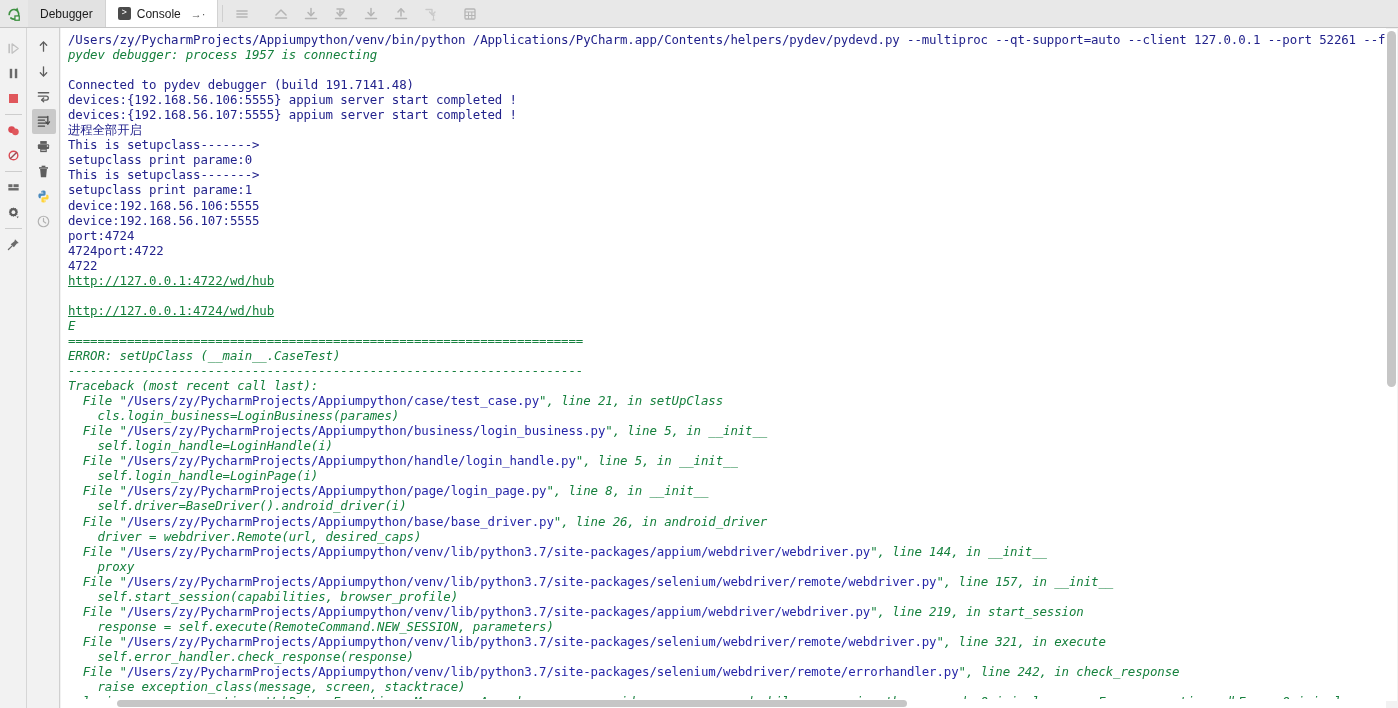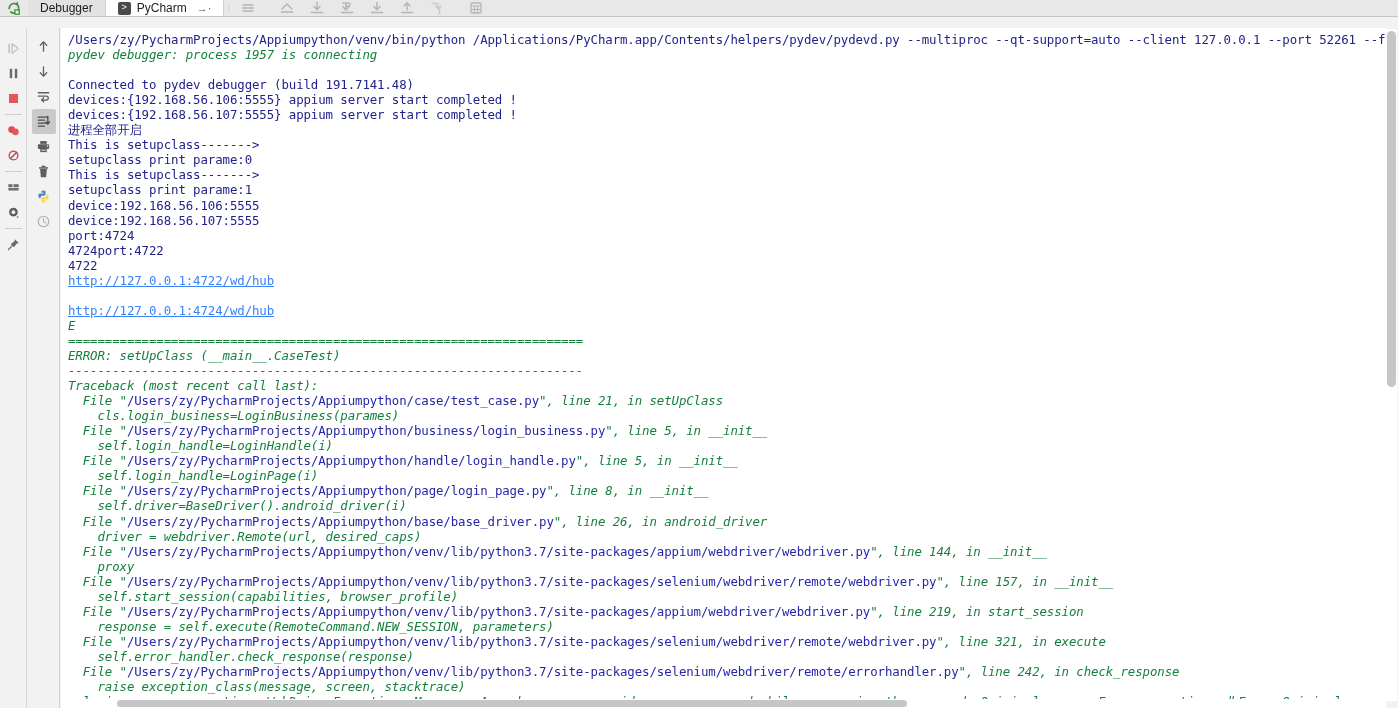--- a/index.html
+++ b/index.html
@@ -6,21 +6,21 @@
   html, body {
     width: 1398px; height: 708px;
     background: #ffffff;
     font-family: "Liberation Sans", sans-serif;
     overflow: hidden;
   }
   #app { position: relative; width: 1398px; height: 708px; background: #f2f2f2; }
 
   
   .topbar {
-    position: absolute; top: 0; left: 0; width: 1398px; height: 17px;
+    position: absolute; top: 0; left: 0; width: 1398px; height: 28px;
     background: #e8e8e8;
     border-bottom: 1px solid #c4c4c4;
     display: flex; align-items: stretch;
   }
   .rerun-btn {
     width: 28px; display: flex; align-items: center; justify-content: center;
     cursor: pointer;
   }
   .tabstrip { display: flex; align-items: stretch; }
   .tab {
@@ -84,21 +84,21 @@
     font-family: "DejaVu Sans Mono", "Liberation Mono", monospace;
     font-size: 12.4px;
     line-height: 15.05px;
     white-space: pre;
     letter-spacing: -0.1px;
   }
   .ln { height: 15.05px; }
   .c-navy  { color: #22228c; }
   .c-red   { color: #15803d; font-style: italic; }
   .lnk {
-    color: #3b82f6; text-decoration: underline; cursor: pointer;
+    color: #15803d; text-decoration: underline; cursor: pointer;
   }
   .lnk-red {
     color: #2626a8; cursor: pointer;
   }
 
   
   .vscroll {
     position: absolute; top: 29px; right: 1px; width: 11px; height: 672px;
     background: #ffffff;
   }
@@ -130,21 +130,21 @@
         <rect x="9.6" y="10.6" width="3" height="3" fill="#f2f2f2"></rect>
       </svg>
     </div>
 
     <div class="tabstrip">
       <div class="tab inactive">
         <span>Debugger</span>
       </div>
       <div class="tab active">
         <span class="console-glyph">&gt;</span>
-        <span>PyCharm</span>
+        <span>Console</span>
         <span class="pin-arrow">→·</span>
       </div>
     </div>
 
     <div class="tb-sep"></div>
 
     <div class="tb-group">
 
       <div class="tb-btn">
         <svg width="16" height="16" viewBox="0 0 16 16">

